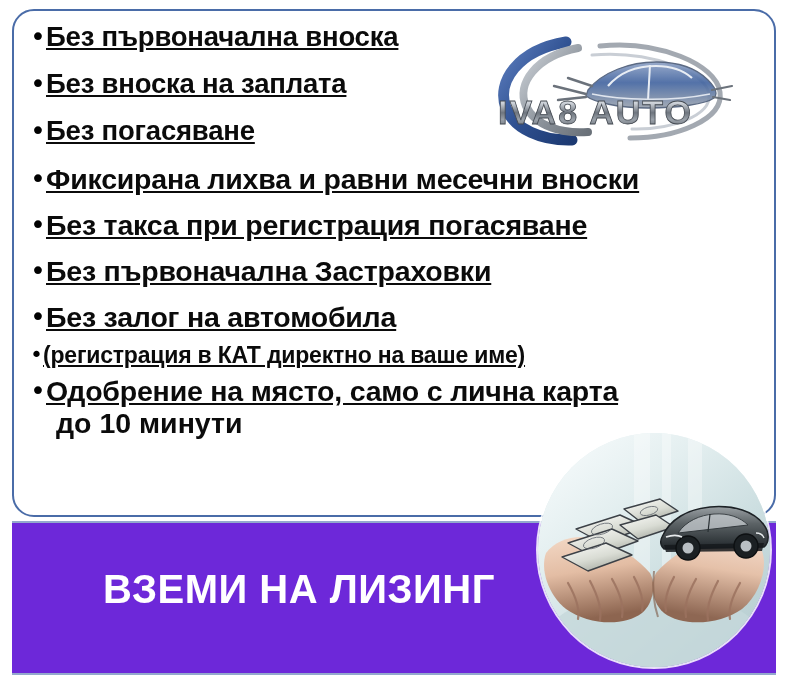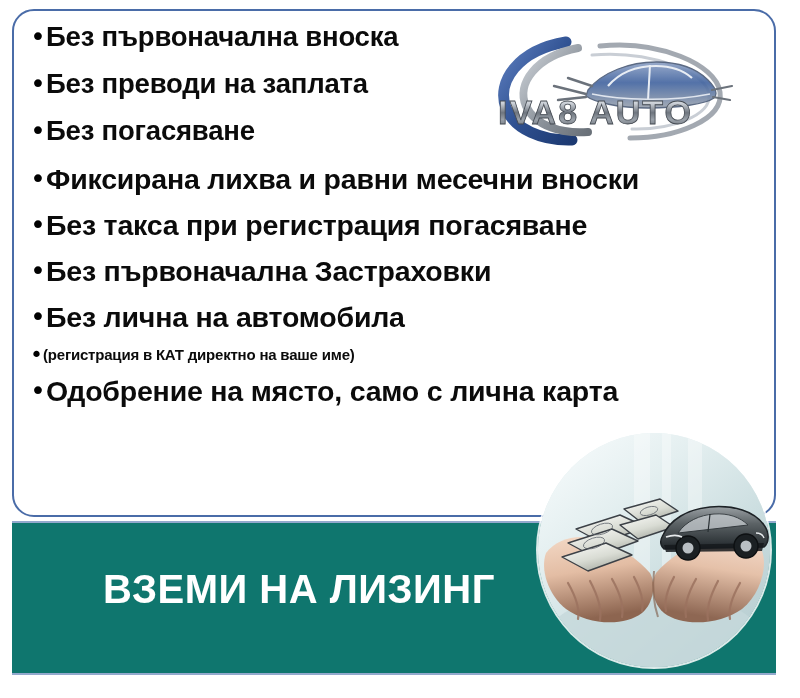--- a/index.html
+++ b/index.html
@@ -54,31 +54,32 @@
     width: 16px;
     line-height: 1;
     font-size: 26px;
     color: #000;
     font-family: "DejaVu Sans", sans-serif;
   }
   .bullet-text {
     flex: 1 1 auto;
     font-weight: bold;
     letter-spacing: -0.2px;
+    text-decoration: underline;
     -webkit-font-smoothing: none;
   }
 
   
   .sz-lg .bullet-text  { font-size: 27.5px; line-height: 30px; }
   .sz-lg .bullet-dot   { font-size: 27px;  line-height: 30px; }
 
   .sz-xl .bullet-text  { font-size: 28.5px; line-height: 30px; }
   .sz-xl .bullet-dot   { font-size: 27px;  line-height: 30px; }
 
-  .sz-sm .bullet-text  { font-size: 15px; line-height: 24px; }
+  .sz-sm .bullet-text  { font-size: 23px; line-height: 24px; }
   .sz-sm .bullet-dot   { font-size: 22px;  line-height: 24px; width: 13px; }
 
   .r0 { margin-top: 0px;  }
   .r1 { margin-top: 17px; }
   .r2 { margin-top: 17px; }
   .r3 { margin-top: 18px; }
   .r4 { margin-top: 16px; }
   .r5 { margin-top: 16px; }
   .r6 { margin-top: 16px; }
   .r7 { margin-top: 11px; }
@@ -103,21 +104,21 @@
   }
   .logo svg { display:block; width:100%; height:100%; }
 
   
   .banner {
     position: absolute;
     left: 12px;
     top: 521px;
     width: 764px;
     height: 154px;
-    background: #0f766e;
+    background: #6d28d9;
     border-top: 2px solid #93a9cd;
     border-bottom: 2px solid #93a9cd;
     box-sizing: border-box;
     z-index: 3;
   }
   .banner-title {
     position: absolute;
     left: 52px;
     top: 44px;
     width: 470px;
@@ -157,21 +158,21 @@
 
   <div class="bullets">
 
     <div class="bullet-row sz-lg r0">
       <span class="bullet-dot">•</span>
       <span class="bullet-text">Без първоначална вноска</span>
     </div>
 
     <div class="bullet-row sz-lg r1">
       <span class="bullet-dot">•</span>
-      <span class="bullet-text">Без преводи на заплата</span>
+      <span class="bullet-text">Без вноска на заплата</span>
     </div>
 
     <div class="bullet-row sz-lg r2">
       <span class="bullet-dot">•</span>
       <span class="bullet-text">Без погасяване</span>
     </div>
 
     <div class="bullet-row sz-xl r3">
       <span class="bullet-dot">•</span>
       <span class="bullet-text nowrap">Фиксирана лихва и равни месечни вноски</span>
@@ -182,33 +183,34 @@
       <span class="bullet-text nowrap">Без такса при регистрация погасяване</span>
     </div>
 
     <div class="bullet-row sz-xl r5">
       <span class="bullet-dot">•</span>
       <span class="bullet-text nowrap">Без първоначална Застраховки</span>
     </div>
 
     <div class="bullet-row sz-xl r6">
       <span class="bullet-dot">•</span>
-      <span class="bullet-text nowrap">Без лична на автомобила</span>
+      <span class="bullet-text nowrap">Без залог на автомобила</span>
     </div>
 
     <div class="bullet-row sz-sm r7">
       <span class="bullet-dot">•</span>
       <span class="bullet-text nowrap">(регистрация в КАТ директно на ваше име)</span>
     </div>
 
     <div class="bullet-row sz-xl r8">
       <span class="bullet-dot">•</span>
       <span class="bullet-text nowrap">Одобрение на място, само с лична карта</span>
     </div>
 
+    <div class="cont-line">до 10 минути</div>
   </div>
 
   <div class="logo">
     <svg viewBox="0 0 260 118" xmlns="http://www.w3.org/2000/svg">
       <defs>
         <linearGradient id="steel" x1="0" y1="0" x2="0" y2="1">
           <stop offset="0%" stop-color="#ffffff"></stop>
           <stop offset="28%" stop-color="#c9ced5"></stop>
           <stop offset="52%" stop-color="#6e757e"></stop>
           <stop offset="70%" stop-color="#9aa1a9"></stop>

